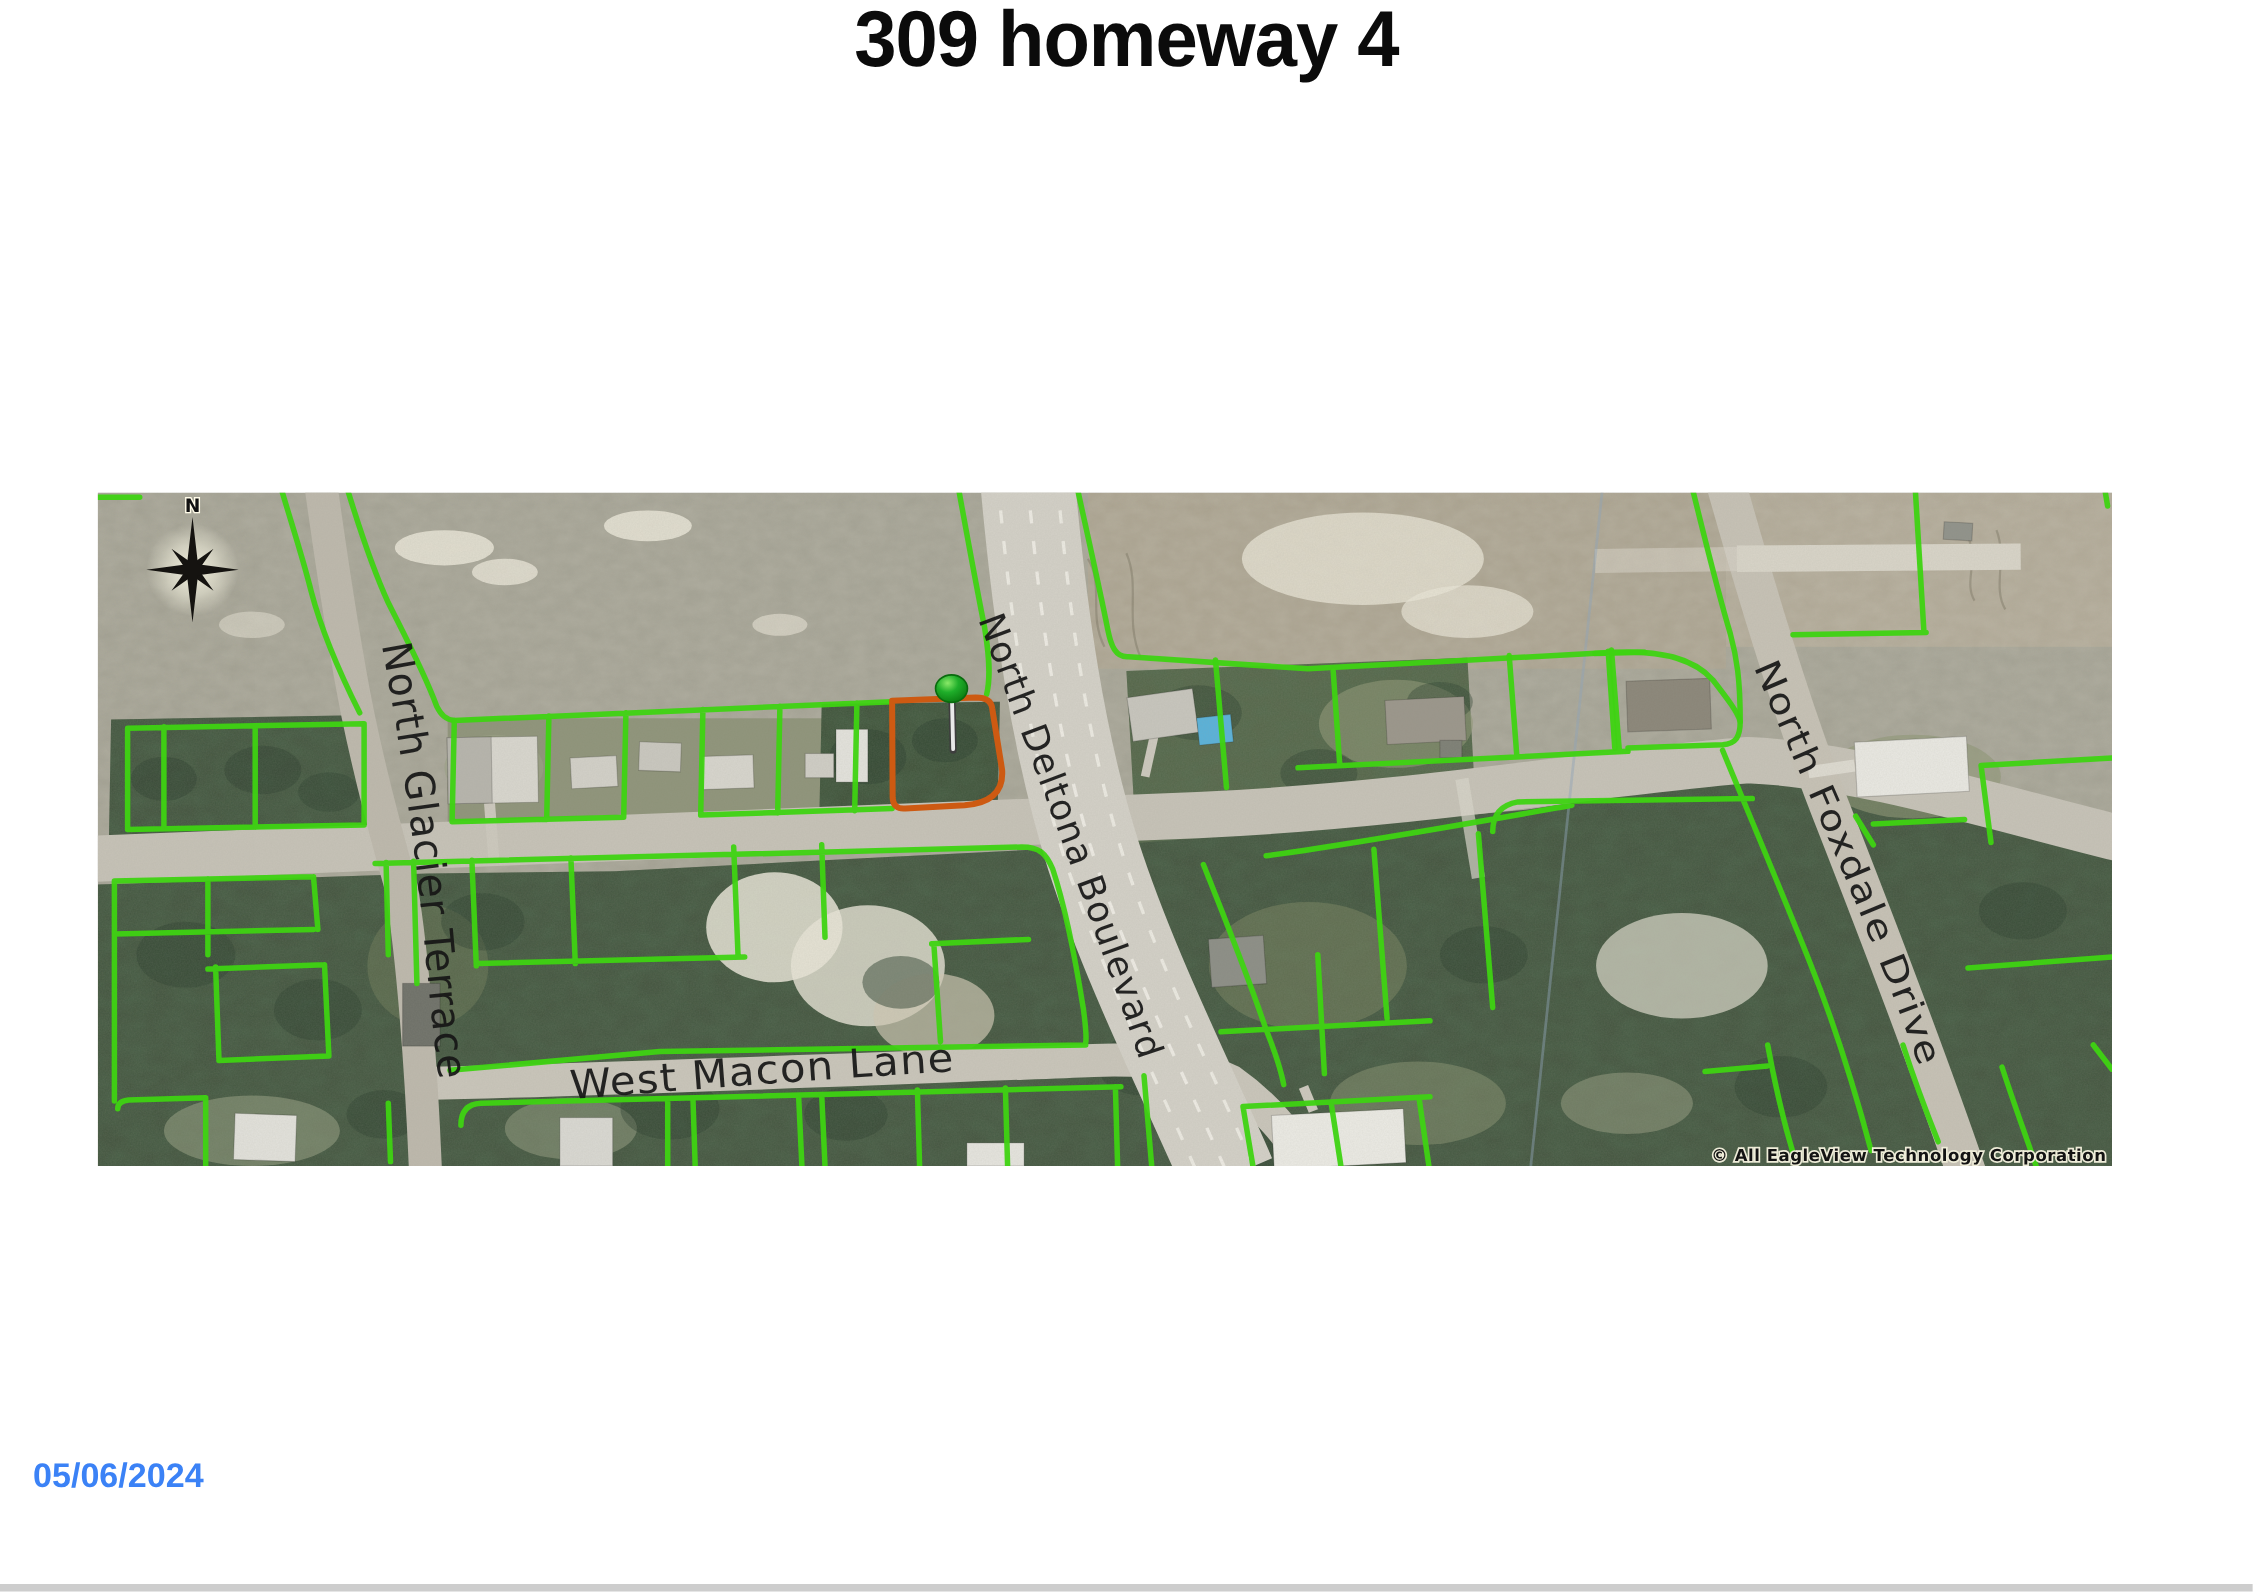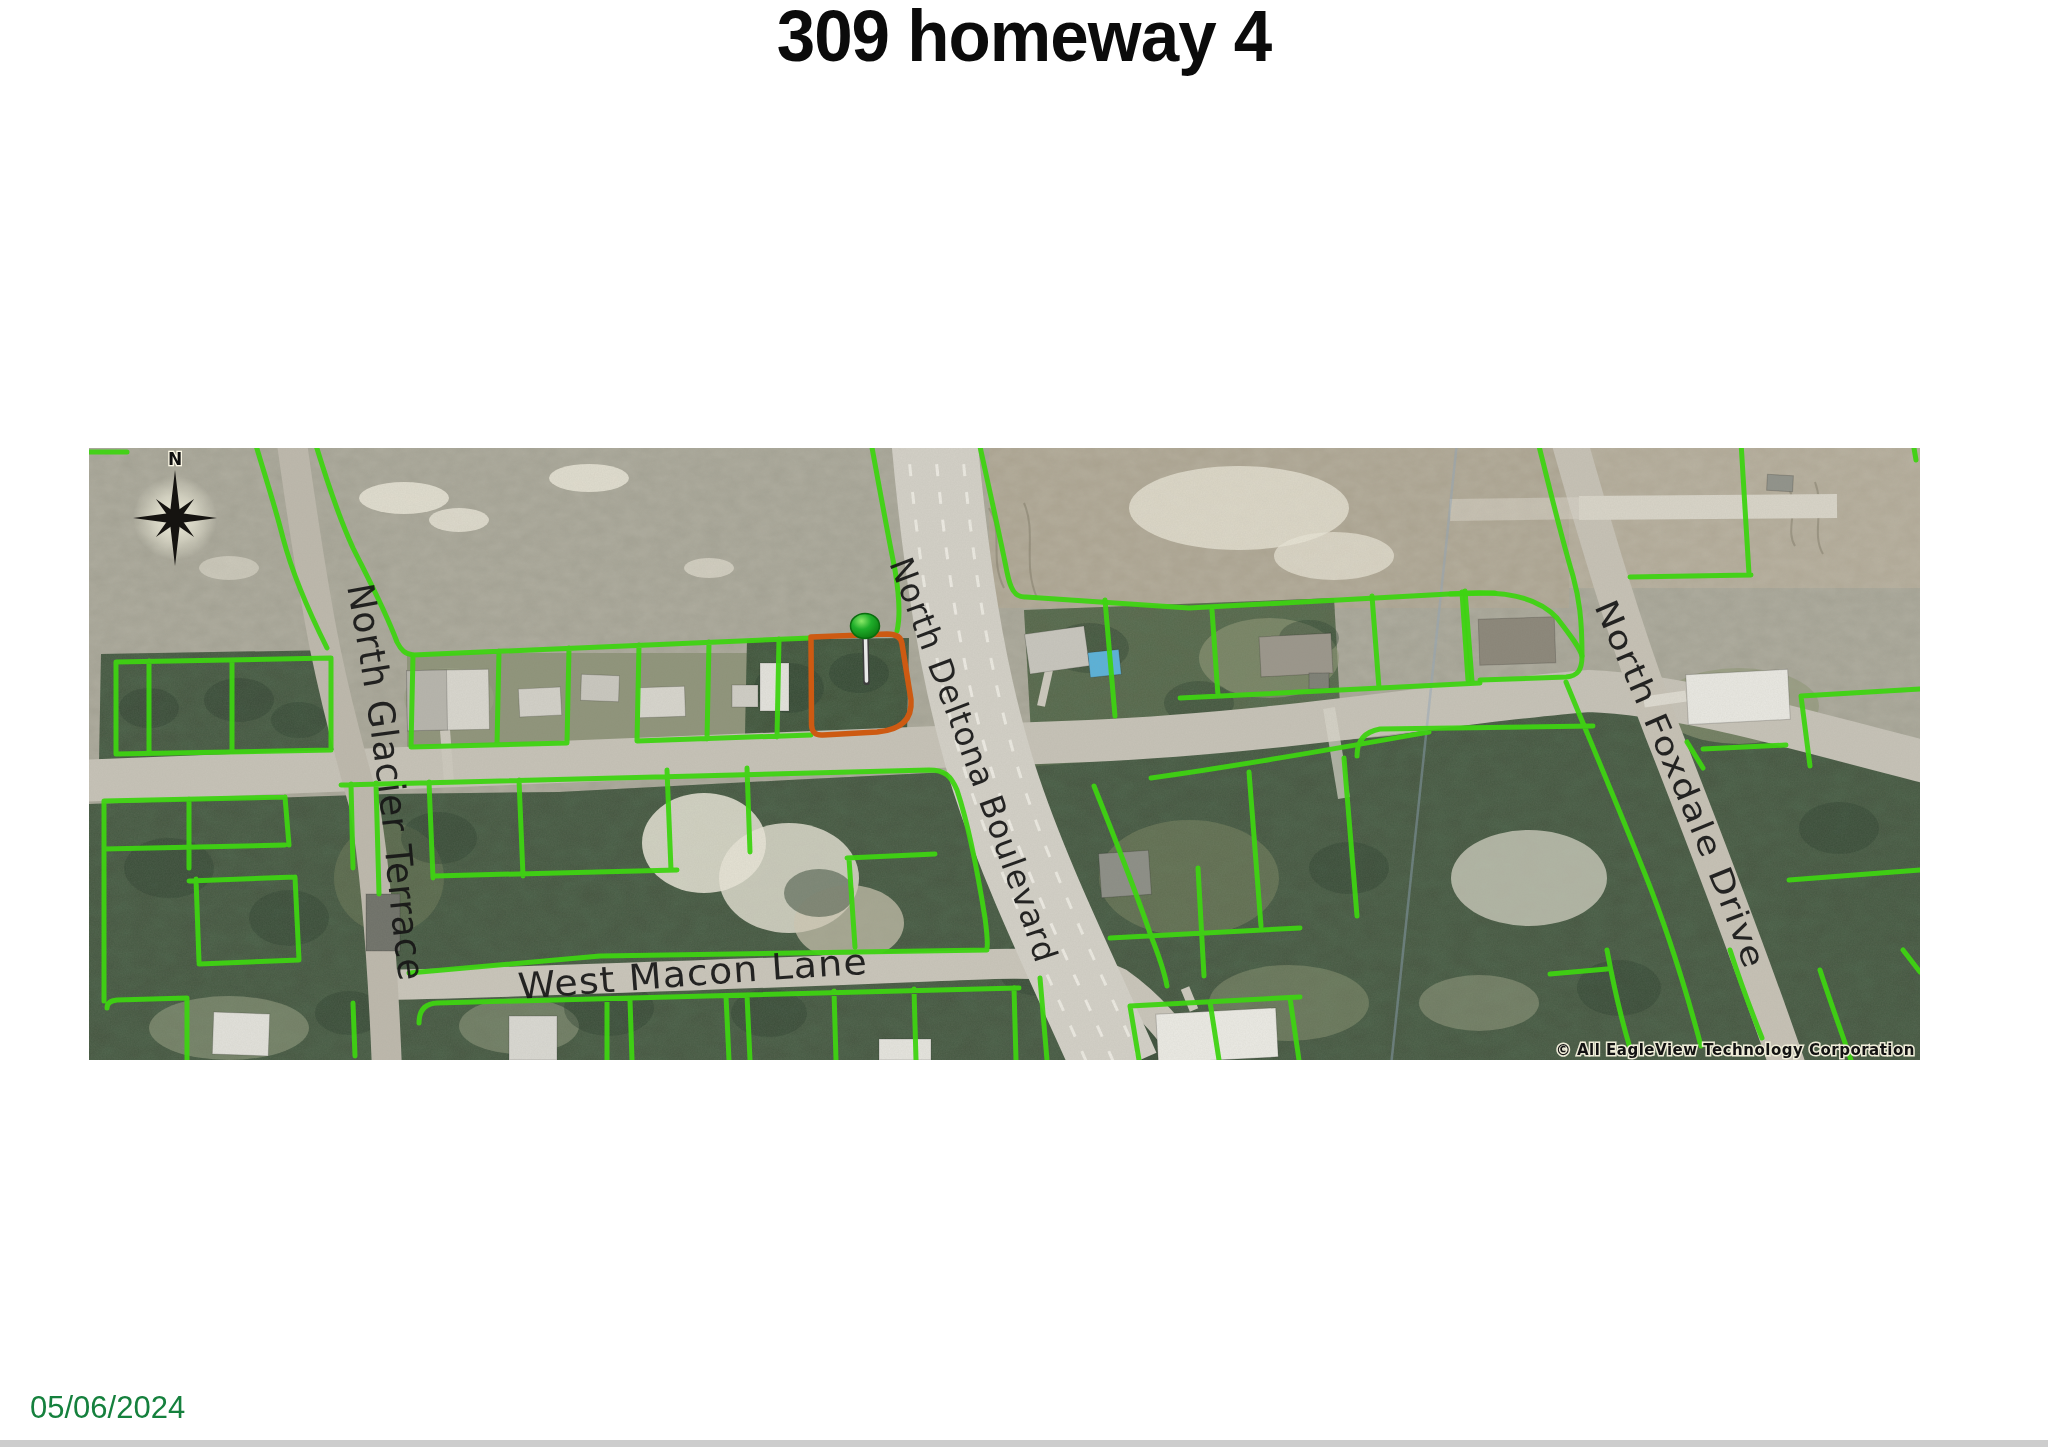--- a/index.html
+++ b/index.html
@@ -7,22 +7,22 @@
     width:2048px; height:1447px; position:relative; overflow:hidden;
     background:var(--page_bg,#ffffff);
     font-family:"Liberation Sans", sans-serif;
   }
   .title {
     position:absolute; top:0; left:0; width:100%; margin:0;
     text-align:center; font-size:72px; font-weight:bold; line-height:1.0;
     letter-spacing:-1px; transform:scaleX(.96); color:#0b0b0b;
   }
   .date {
-    position:absolute; left:30px; top:1390px;
-    font-size:31px; font-weight:normal; color:#15803d;
+    position:absolute; left:30px; top:1324px;
+    font-size:31px; font-weight:bold; color:#3b82f6;
   }
   .map {
     position:absolute; left:89px; top:448px; width:1831px; height:612px;
     background:var(--scrub,#a3a193);
   }
   .map svg { display:block; width:1831px; height:612px; }
   .bottom-bar {
     position:absolute; left:0; bottom:0; width:100%; height:7px;
     background:var(--bottom_bar,#cdcdcd);
   }

